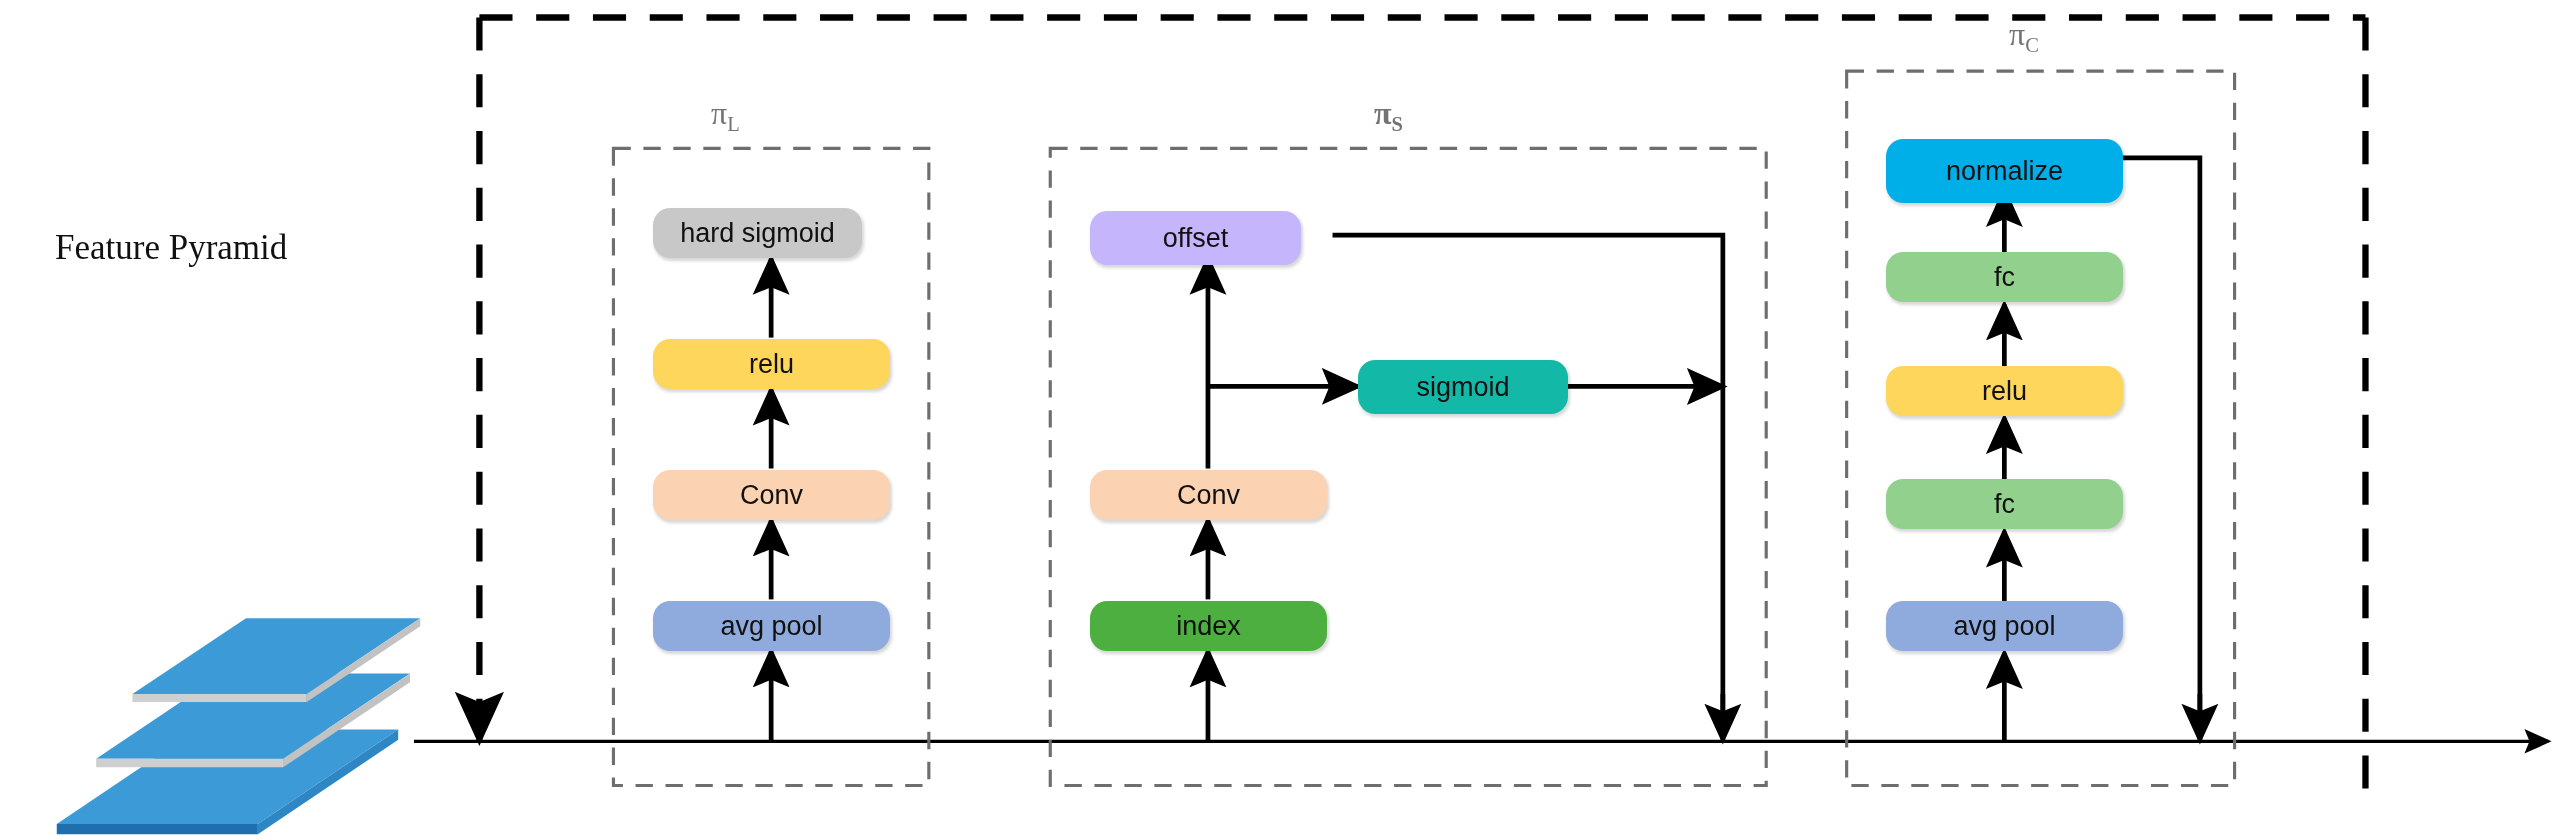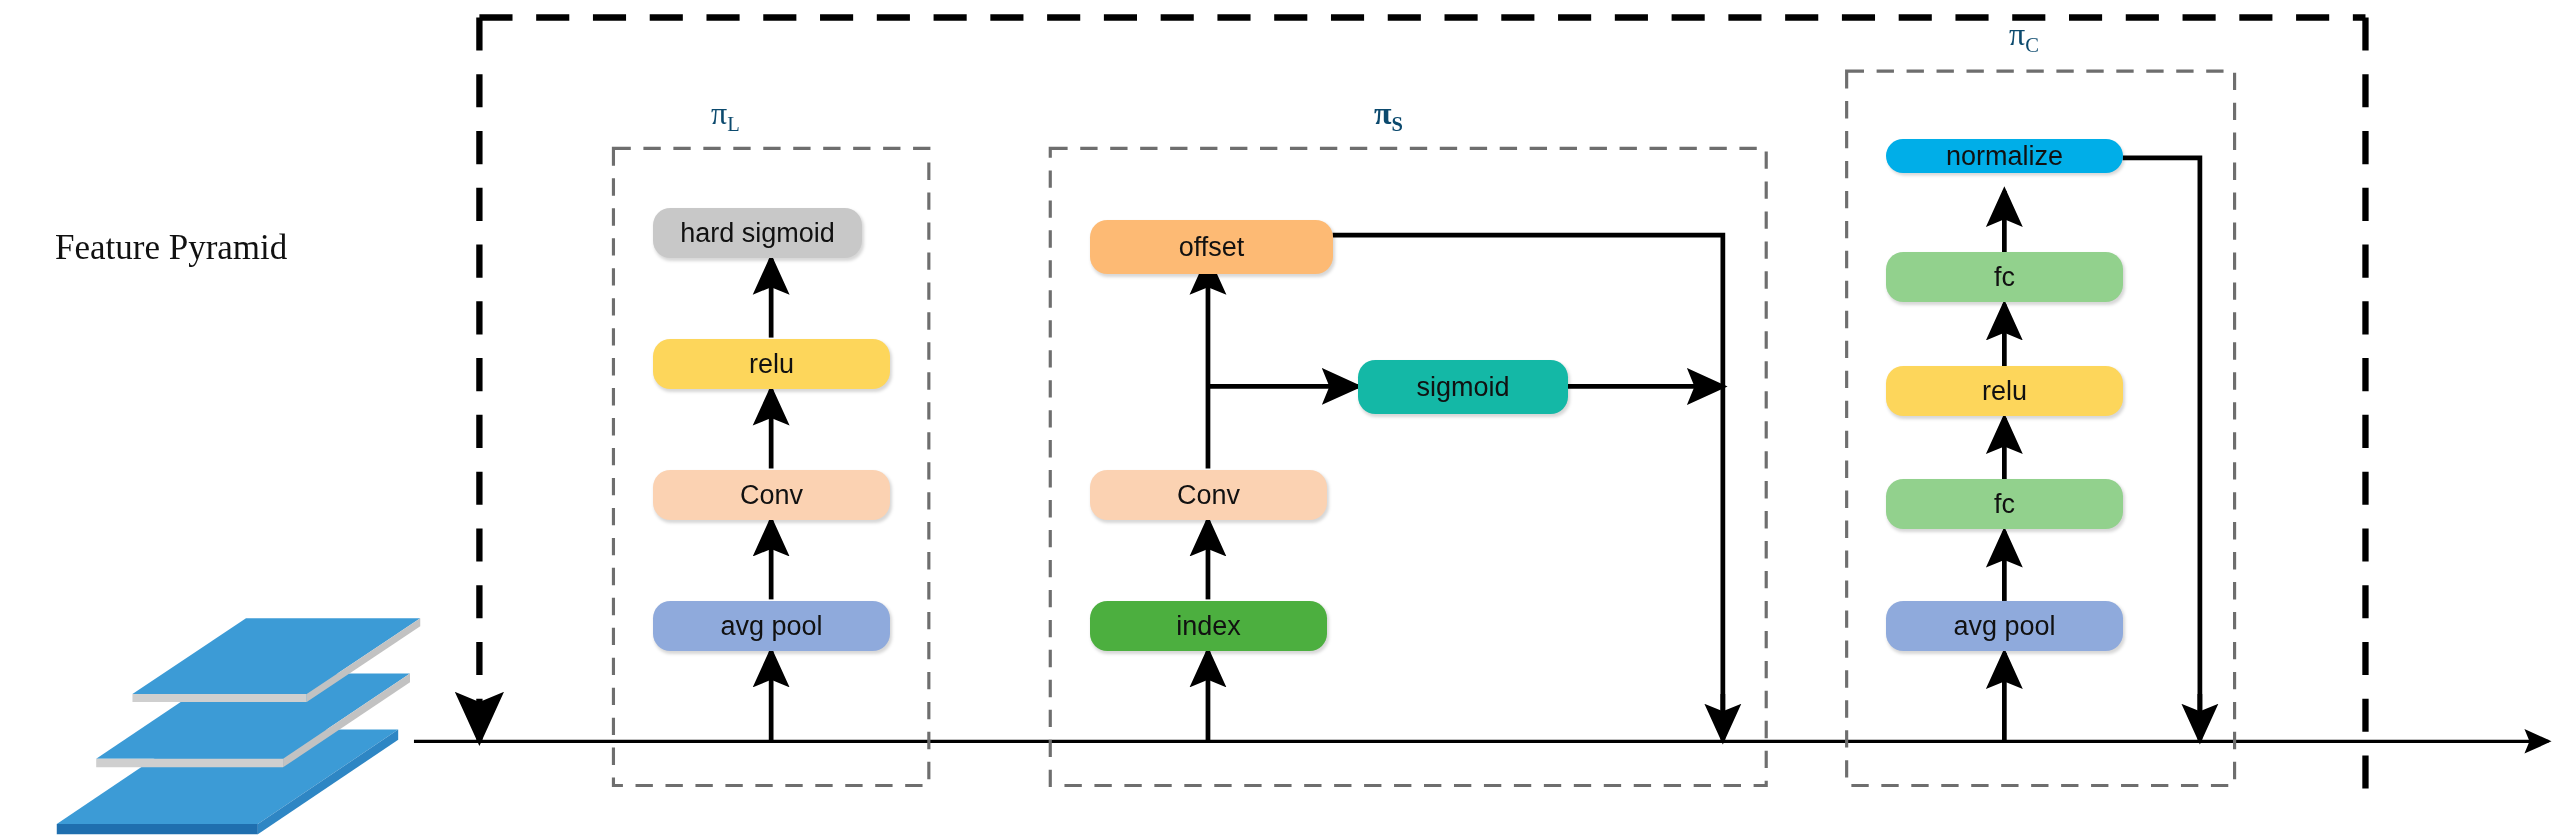--- a/index.html
+++ b/index.html
@@ -3,21 +3,21 @@
 <meta charset="utf-8">
 <style>
   html,body{margin:0;padding:0;background:#ffffff;}
   body{width:2576px;height:840px;position:relative;overflow:hidden;
        font-family:"Liberation Sans",sans-serif;}
   #canvas{position:absolute;left:0;top:0;width:2576px;height:840px;}
   .node{position:absolute;display:flex;align-items:center;justify-content:center;
         border-radius:17.3px;box-shadow:1.6px 2.4px 3.2px rgba(0,0,0,.16);
         font-size:27px;color:#111;white-space:nowrap;}
   .grouplabel{position:absolute;font-family:"Liberation Serif",serif;
-              font-size:32px;color:#0c4a6e;white-space:nowrap;}
+              font-size:32px;color:#737373;white-space:nowrap;}
   .grouplabel sub{font-size:20.5px;}
   .pyr-title{position:absolute;font-family:"Liberation Serif",serif;
              font-size:35px;color:#111;white-space:nowrap;}
 </style>
 </head>
 <body>
 
 <div id="canvas">
 
   <svg width="2576" height="840" viewBox="0 0 3267 1065" style="position:absolute;left:0;top:0;">
@@ -91,25 +91,25 @@
   </div>
   <div class="grouplabel" style="left:2009px;top:16px;">
     <span>π</span><sub>C</sub>
   </div>
 
   <div class="node" style="left:653px;top:208px;width:209px;height:50px;background:#C8C8C8;">hard sigmoid</div>
   <div class="node" style="left:653px;top:339px;width:237px;height:50px;background:#FDD65B;">relu</div>
   <div class="node" style="left:653px;top:470px;width:237px;height:50px;background:#FBD2B2;">Conv</div>
   <div class="node" style="left:653px;top:601px;width:237px;height:50px;background:#8FAADC;">avg pool</div>
 
-  <div class="node" style="left:1090px;top:220px;width:243px;height:54px;background:#fdba74;">offset</div>
+  <div class="node" style="left:1090px;top:211px;width:211px;height:54px;background:#c4b5fd;">offset</div>
   <div class="node" style="left:1358px;top:360px;width:210px;height:54px;background:#14b8a6;">sigmoid</div>
   <div class="node" style="left:1090px;top:470px;width:237px;height:50px;background:#FBD2B2;">Conv</div>
   <div class="node" style="left:1090px;top:601px;width:237px;height:50px;background:#4CAF3F;text-align:center;">index</div>
 
-  <div class="node" style="left:1886px;top:139px;width:237px;height:34px;background:#00AEE8;">normalize</div>
+  <div class="node" style="left:1886px;top:139px;width:237px;height:64px;background:#00AEE8;">normalize</div>
   <div class="node" style="left:1886px;top:252px;width:237px;height:50px;background:#92D18D;">fc</div>
   <div class="node" style="left:1886px;top:366px;width:237px;height:50px;background:#FDD65B;">relu</div>
   <div class="node" style="left:1886px;top:479px;width:237px;height:50px;background:#92D18D;">fc</div>
   <div class="node" style="left:1886px;top:601px;width:237px;height:50px;background:#8FAADC;">avg pool</div>
 
 </div>
 
 
 </body></html>

